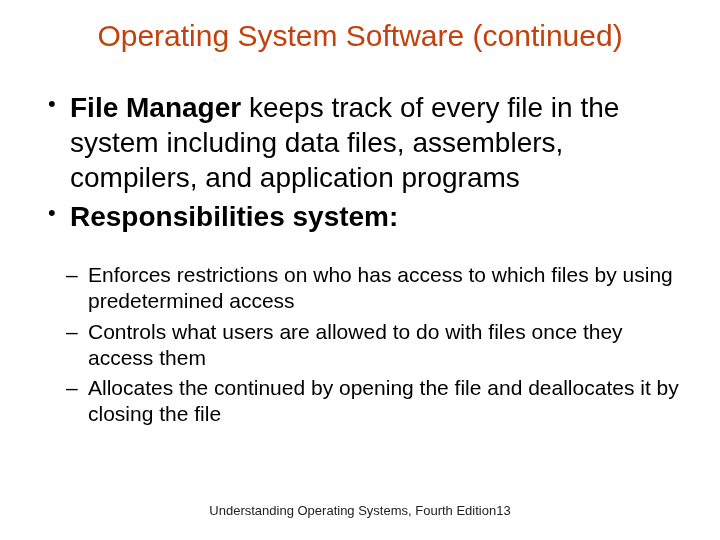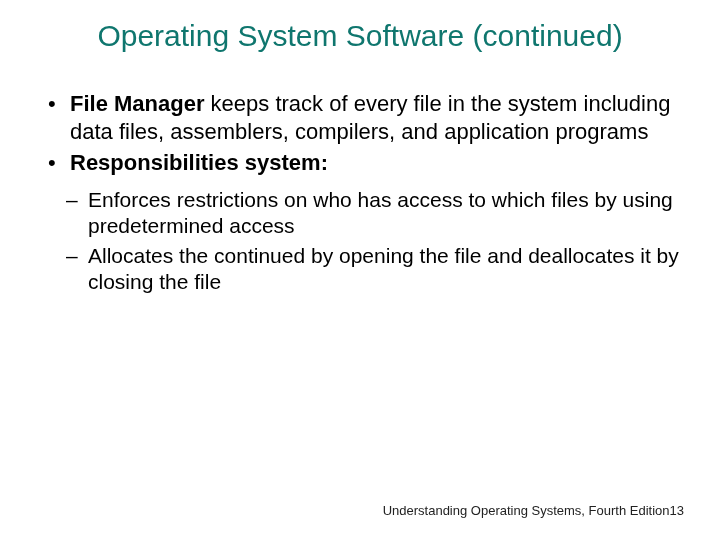--- a/index.html
+++ b/index.html
@@ -11,44 +11,44 @@
       color: #000;
       position: relative;
       padding: 18px 36px 0 36px;
     }
     .title {
       text-align: center;
       font-size: 30px;
       line-height: 1.2;
       font-weight: 400;
       margin-bottom: 36px;
-      color: #0f766e;
+      color: #c2410c;
     }
     .bullets {
       list-style: none;
       margin-left: 6px;
     }
     .bullets > li {
-      font-size: 22px;
+      font-size: 28px;
       line-height: 1.25;
       margin-bottom: 4px;
       padding-left: 28px;
       position: relative;
     }
     .bullets > li::before {
       content: "•";
       position: absolute;
       left: 6px;
       top: 0;
       font-size: 22px;
     }
     .bold { font-weight: 700; }
     .subbullets {
       list-style: none;
-      margin-top: 10px;
+      margin-top: 28px;
       margin-left: 28px;
     }
     .subbullets > li {
       font-size: 21px;
       line-height: 1.25;
       margin-bottom: 4px;
       padding-left: 24px;
       position: relative;
     }
     .subbullets > li::before {
@@ -56,40 +56,41 @@
       position: absolute;
       left: 2px;
       top: 0;
     }
     .footer {
       position: absolute;
       bottom: 22px;
       left: 36px;
       right: 36px;
       display: flex;
-      justify-content: flex-end;
+      justify-content: center;
       font-size: 13px;
       color: #222;
     }
   </style>
 </head>
 <body>
 
 <h1 class="title">Operating System Software (continued)</h1>
 
 <ul class="bullets">
   <li>
     <span class="bold">File Manager</span><span> keeps track of every file in the system including data files, assemblers, compilers, and application programs</span>
   </li>
   <li>
     <span class="bold">Responsibilities system:</span><span></span>
   </li>
 </ul>
 
 <ul class="subbullets">
   <li>Enforces restrictions on who has access to which files by using predetermined access</li>
+  <li>Controls what users are allowed to do with files once they access them</li>
   <li>Allocates the continued by opening the file and deallocates it by closing the file</li>
 </ul>
 
 <div class="footer">
   <span>Understanding Operating Systems, Fourth Edition</span>
   <span>13</span>
 </div>
 
 </body></html>

